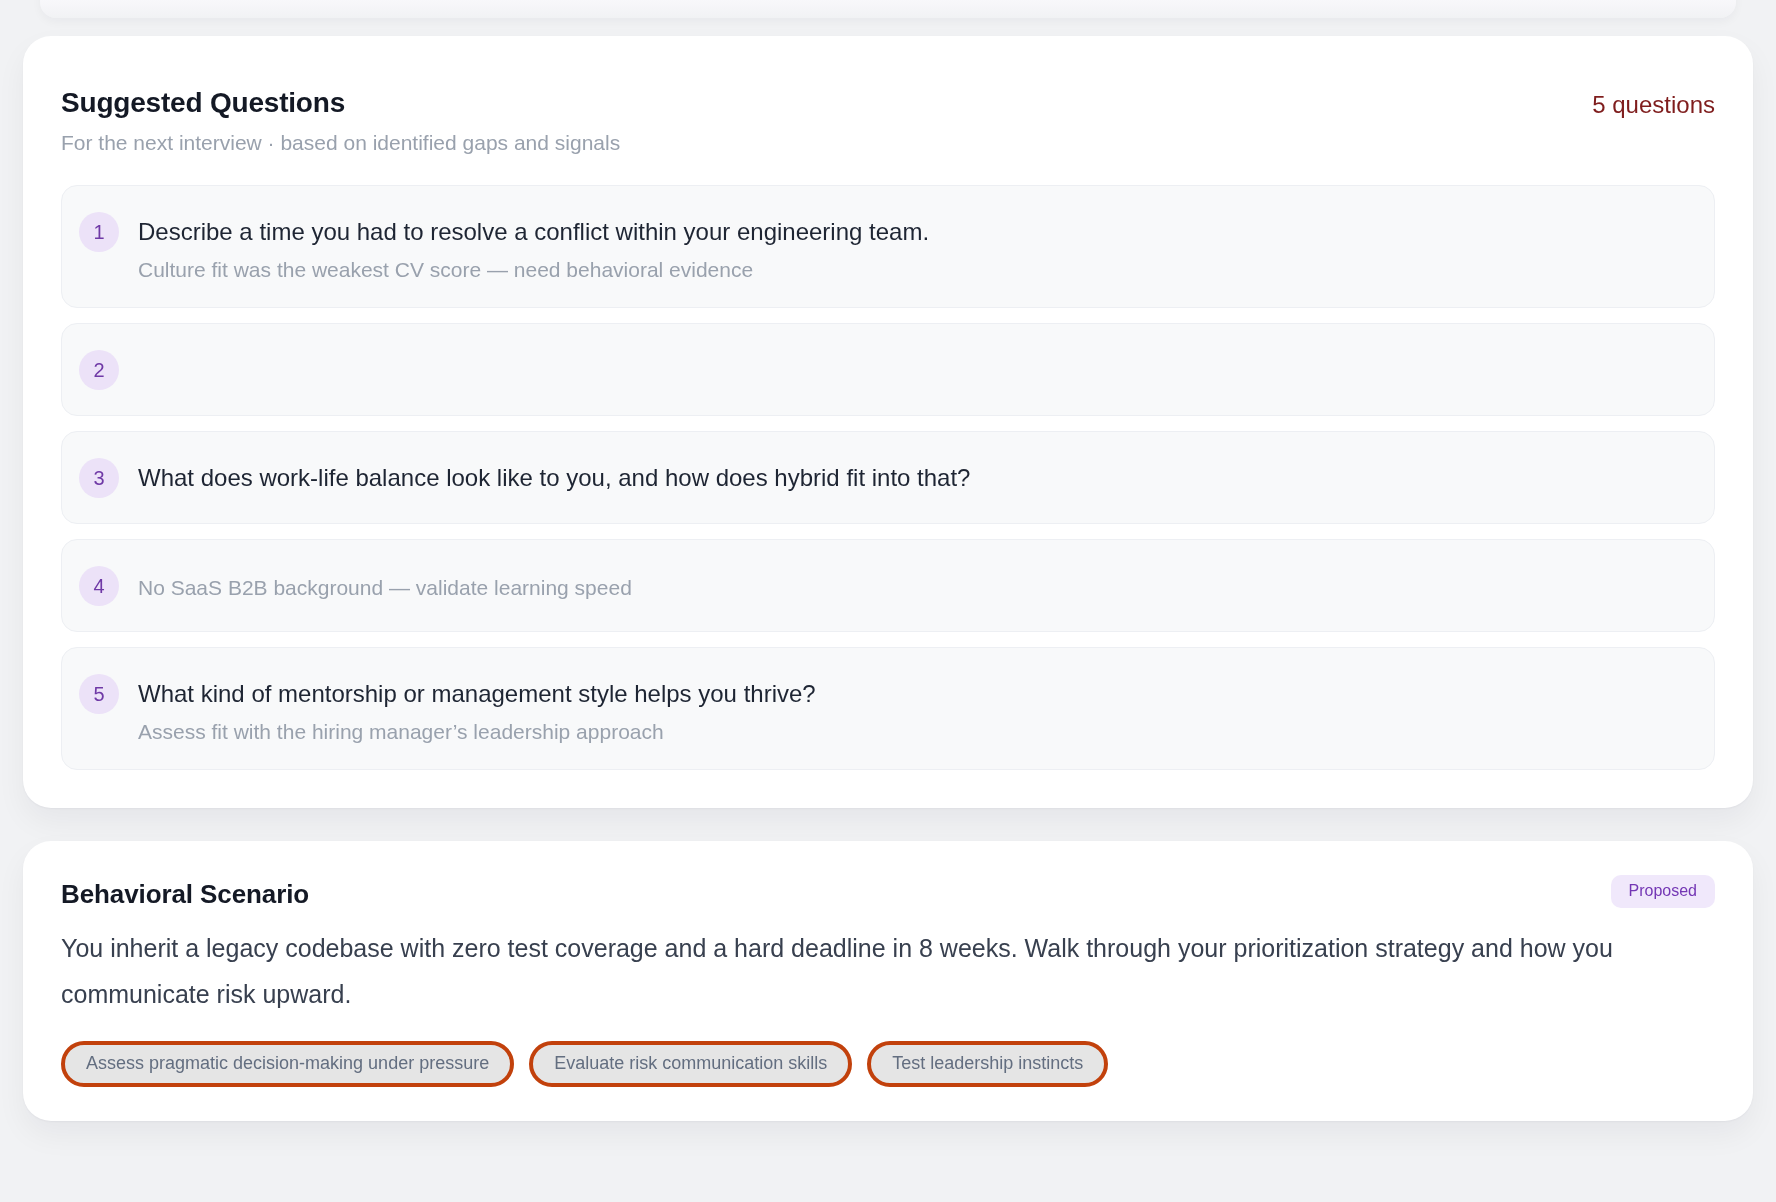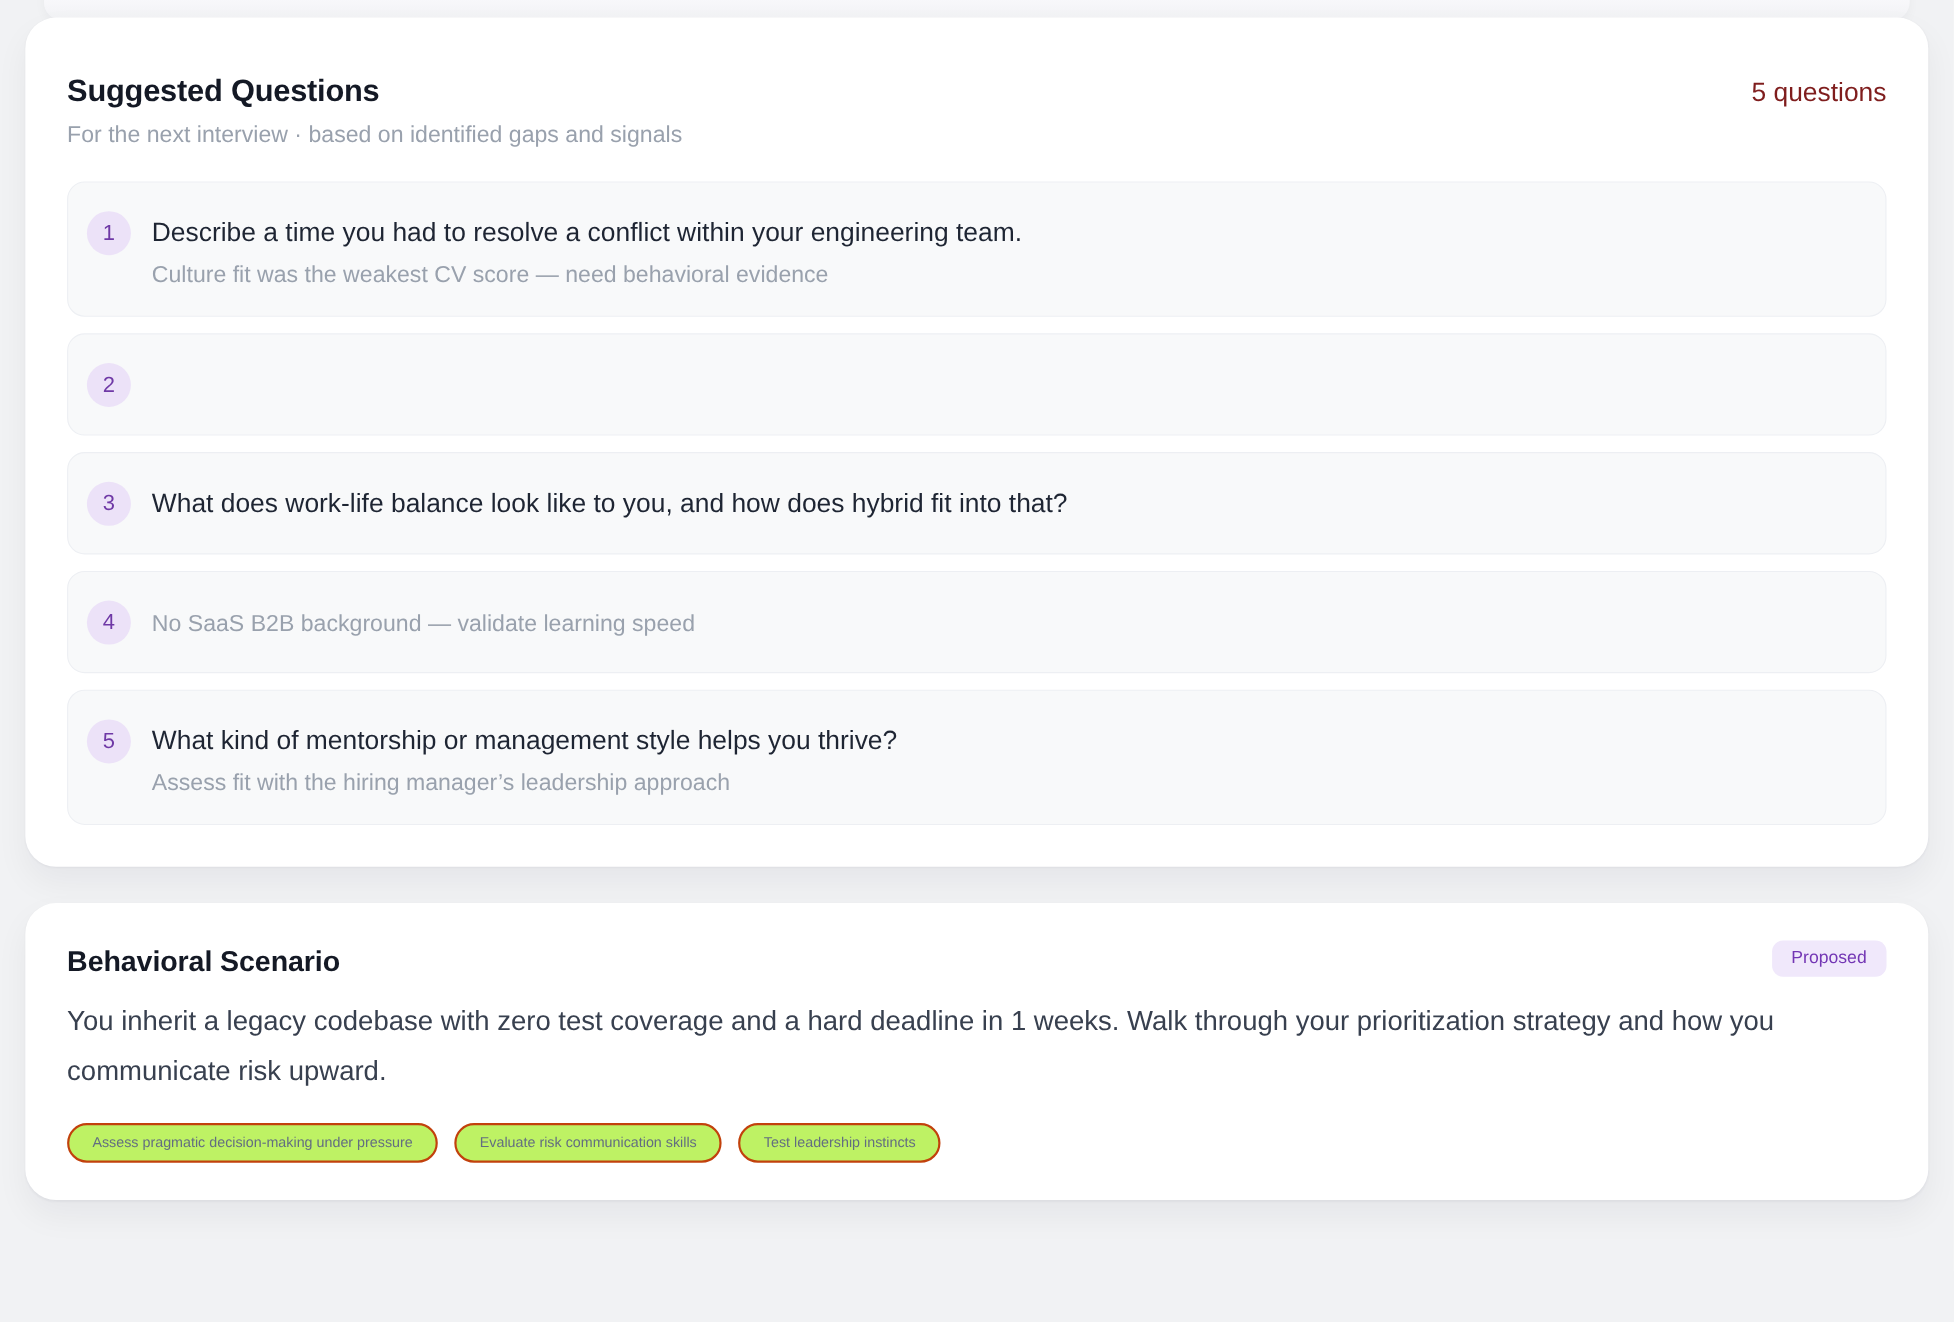--- a/index.html
+++ b/index.html
@@ -19,21 +19,21 @@
     box-shadow: 0 4px 10px rgba(16,24,40,0.04);
   }
   .card {
     position: relative;
     margin: 0 23px;
     background: #ffffff;
     border-radius: 28px;
     box-shadow: 0 1px 2px rgba(16,24,40,0.04), 0 14px 30px rgba(16,24,40,0.05);
   }
   .card-questions {
-    margin-top: 16px;
+    margin-top: 36px;
     padding: 51px 38px 38px 38px;
   }
   .card-header {
     display: flex;
     align-items: flex-start;
     justify-content: space-between;
   }
   .card-title {
     font-size: 28px;
     font-weight: 700;
@@ -115,25 +115,25 @@
     font-size: 25px;
     line-height: 1.82;
     color: #38404f;
   }
   .tag-row {
     margin-top: 24px;
     display: flex;
     gap: 15px;
   }
   .tag-pill {
-    background: #bef264;
-    border: 2px solid #c2410c;
+    background: #e5e5e5;
+    border: 4px solid #c2410c;
     border-radius: 999px;
     padding: 8px 21px 9px 21px;
-    font-size: 13px;
+    font-size: 18px;
     color: #636e80;
     white-space: nowrap;
   }
 </style>
 </head>
 <body>
 
 <div class="top-strip"></div>
 
 <section class="card card-questions">
@@ -182,21 +182,21 @@
       </div>
 
   </div>
 </section>
 
 <section class="card card-scenario">
   <div class="card-header">
     <h2 class="scenario-title">Behavioral Scenario</h2>
     <span class="status-badge">Proposed</span>
   </div>
-  <p class="scenario-text">You inherit a legacy codebase with zero test coverage and a hard deadline in 1 weeks. Walk through your prioritization strategy and how you communicate risk upward.</p>
+  <p class="scenario-text">You inherit a legacy codebase with zero test coverage and a hard deadline in 8 weeks. Walk through your prioritization strategy and how you communicate risk upward.</p>
   <div class="tag-row">
 
       <span class="tag-pill">Assess pragmatic decision-making under pressure</span>
 
       <span class="tag-pill">Evaluate risk communication skills</span>
 
       <span class="tag-pill">Test leadership instincts</span>
 
   </div>
 </section>

